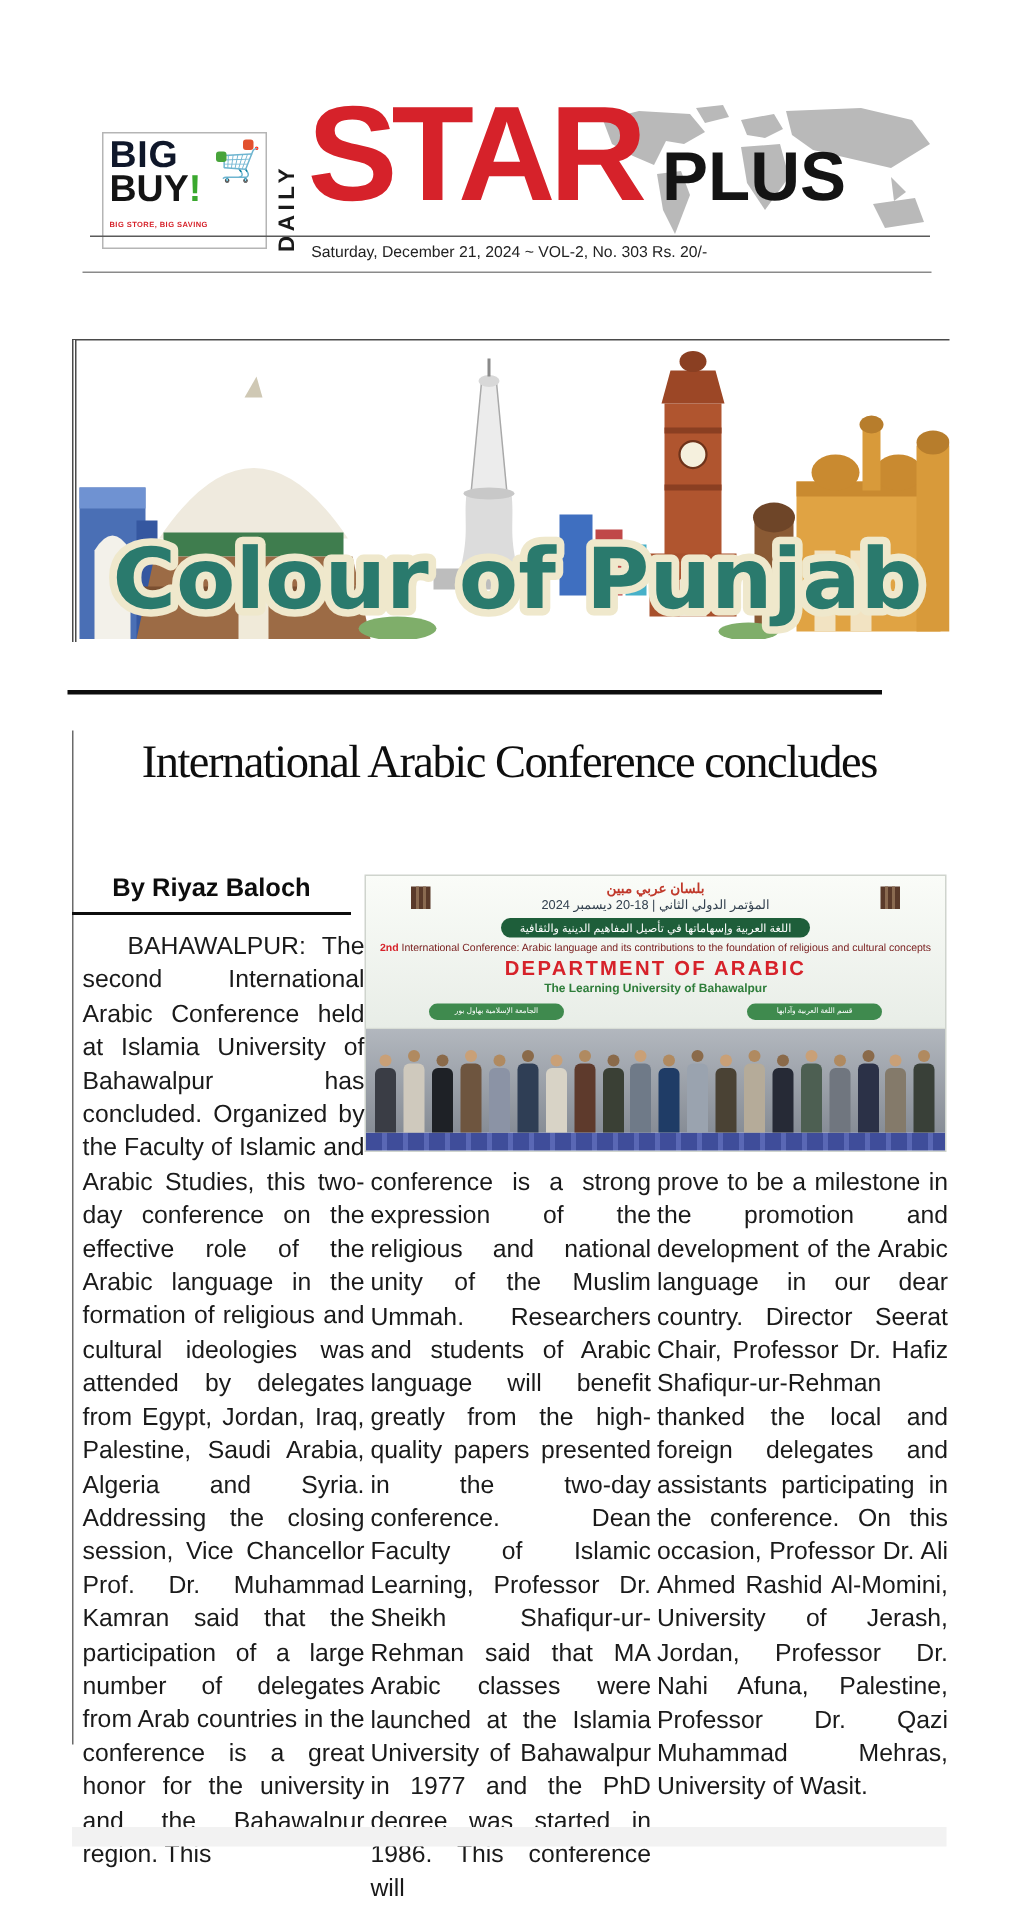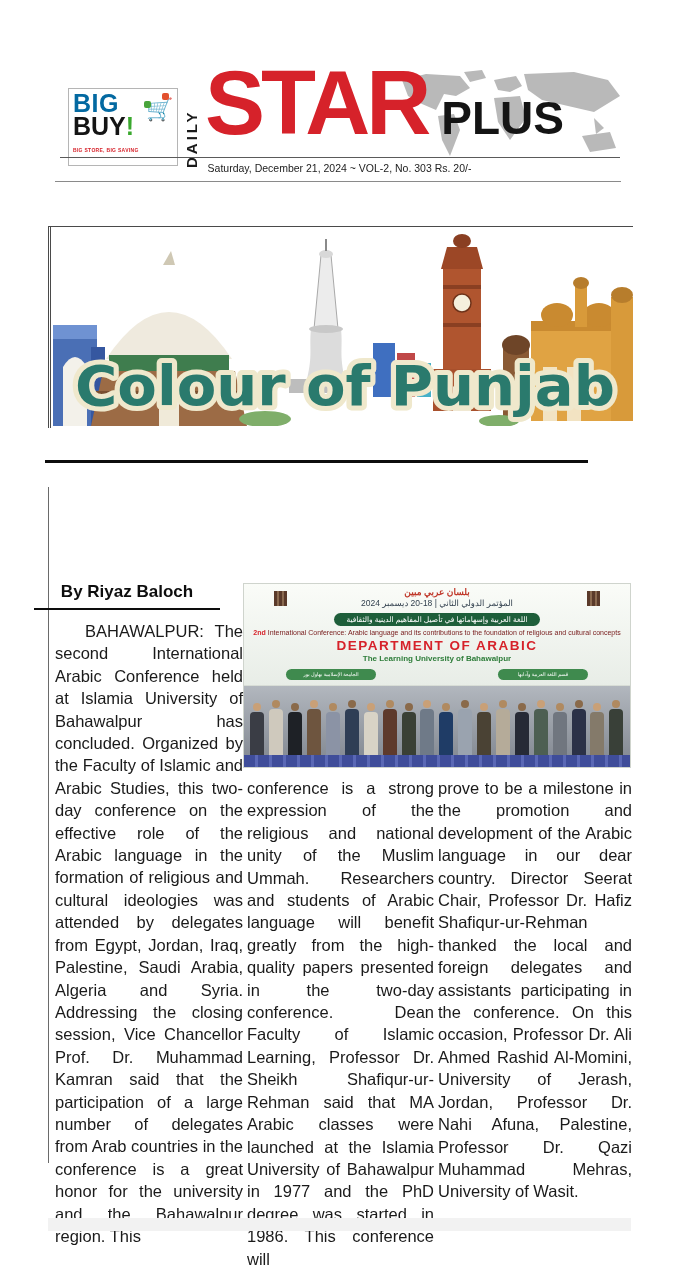--- a/index.html
+++ b/index.html
@@ -2,21 +2,21 @@
 <html><head>
 <meta charset="utf-8">
 <style>
   html,body{margin:0;padding:0;background:#ffffff;}
   .page{position:relative;width:679px;height:1280px;margin:0 auto;background:#fff;overflow:hidden;
         font-family:"Liberation Sans",sans-serif;color:#111;}
 
   
   .logo-box{position:absolute;left:68px;top:88px;width:110px;height:78px;border:1px solid #b5b5b5;
             background:#fff;box-sizing:border-box;padding:3px 4px;}
-  .logo-big{font-size:25px;font-weight:bold;color:#0369a1;line-height:22px;letter-spacing:.5px;}
+  .logo-big{font-size:25px;font-weight:bold;color:#0f172a;line-height:22px;letter-spacing:.5px;}
   .logo-buy{font-size:25px;font-weight:bold;color:#141414;line-height:24px;}
   .logo-buy .excl{color:#3aa82e;}
   .logo-tag{font-size:5px;color:#d6222a;font-weight:bold;margin-top:9px;letter-spacing:.3px;}
   .logo-cart{position:absolute;right:3px;top:8px;font-size:22px;filter:saturate(1.6);}
   .logo-dot1,.logo-dot2{position:absolute;width:7px;height:7px;border-radius:2px;}
   .logo-dot1{right:8px;top:4px;background:#e2502e;}
   .logo-dot2{right:26px;top:12px;background:#48a43b;}
 
   .daily{position:absolute;left:183px;top:88px;height:80px;writing-mode:vertical-rl;transform:rotate(180deg);
          font-size:15px;font-weight:bold;letter-spacing:3px;color:#1a1a1a;}
@@ -34,21 +34,21 @@
   .punjab{position:absolute;left:48px;top:226px;width:585px;height:202px;border-top:1px solid #4a4a4a;
           border-left:3px double #4a4a4a;box-sizing:border-box;background:#fff;}
 
   
   .divider{position:absolute;left:45px;top:460px;width:543px;height:3px;background:#0d0d0d;}
   .left-rule{position:absolute;left:48px;top:487px;width:1px;height:676px;background:#6a6a6a;}
 
   .headline{position:absolute;left:40px;top:487px;width:599px;margin:0;text-align:center;
             font-family:"Liberation Serif",serif;font-weight:400;font-size:31px;letter-spacing:-1px;
             line-height:41px;color:#0e0e0e;white-space:nowrap;}
-  .byline-wrap{position:absolute;left:34px;top:582px;width:186px;border-bottom:2px solid #0d0d0d;
+  .byline-wrap{position:absolute;left:48px;top:582px;width:186px;border-bottom:2px solid #0d0d0d;
                padding-bottom:6px;text-align:center;}
   .byline{font-size:17px;font-weight:bold;color:#0d0d0d;}
 
   
   .photo{position:absolute;left:243px;top:583px;width:388px;height:185px;margin:0;border:1px solid #cfd4cd;
          box-sizing:border-box;overflow:hidden;background:#fff;}
   .ph-banner{position:relative;height:101px;background:linear-gradient(#fafcf8,#e8ede7);text-align:center;
              border-bottom:1px solid #d8ddd6;}
   .ph-ar-title{font-size:9px;color:#c0392b;font-weight:bold;padding-top:3px;direction:rtl;}
   .ph-ar-sub{font-size:8.5px;color:#33414f;direction:rtl;margin-top:1px;}
@@ -171,21 +171,21 @@
       <ellipse cx="448" cy="194" rx="20" ry="6" fill="#7fae6a"></ellipse>
 
       <text x="294" y="178" text-anchor="middle" textLength="540" lengthAdjust="spacingAndGlyphs" font-family="DejaVu Sans, sans-serif" font-size="56" font-weight="bold" fill="#2a7a6d" stroke="#efe8cc" stroke-width="10" paint-order="stroke" stroke-linejoin="round" id="punjab-caption-text">Colour of Punjab</text>
     </svg>
   </section>
 
   <div class="divider"></div>
   <div class="left-rule"></div>
 
   <h1 class="headline">
-    <br>
+    <span>International Arabic Conference concludes</span><br>
   </h1>
 
   <div class="byline-wrap">
     <span class="byline">By Riyaz Baloch</span>
   </div>
 
   <figure class="photo">
     <div class="ph-banner">
       <span class="ph-logo l"></span>
       <span class="ph-logo r"></span>

